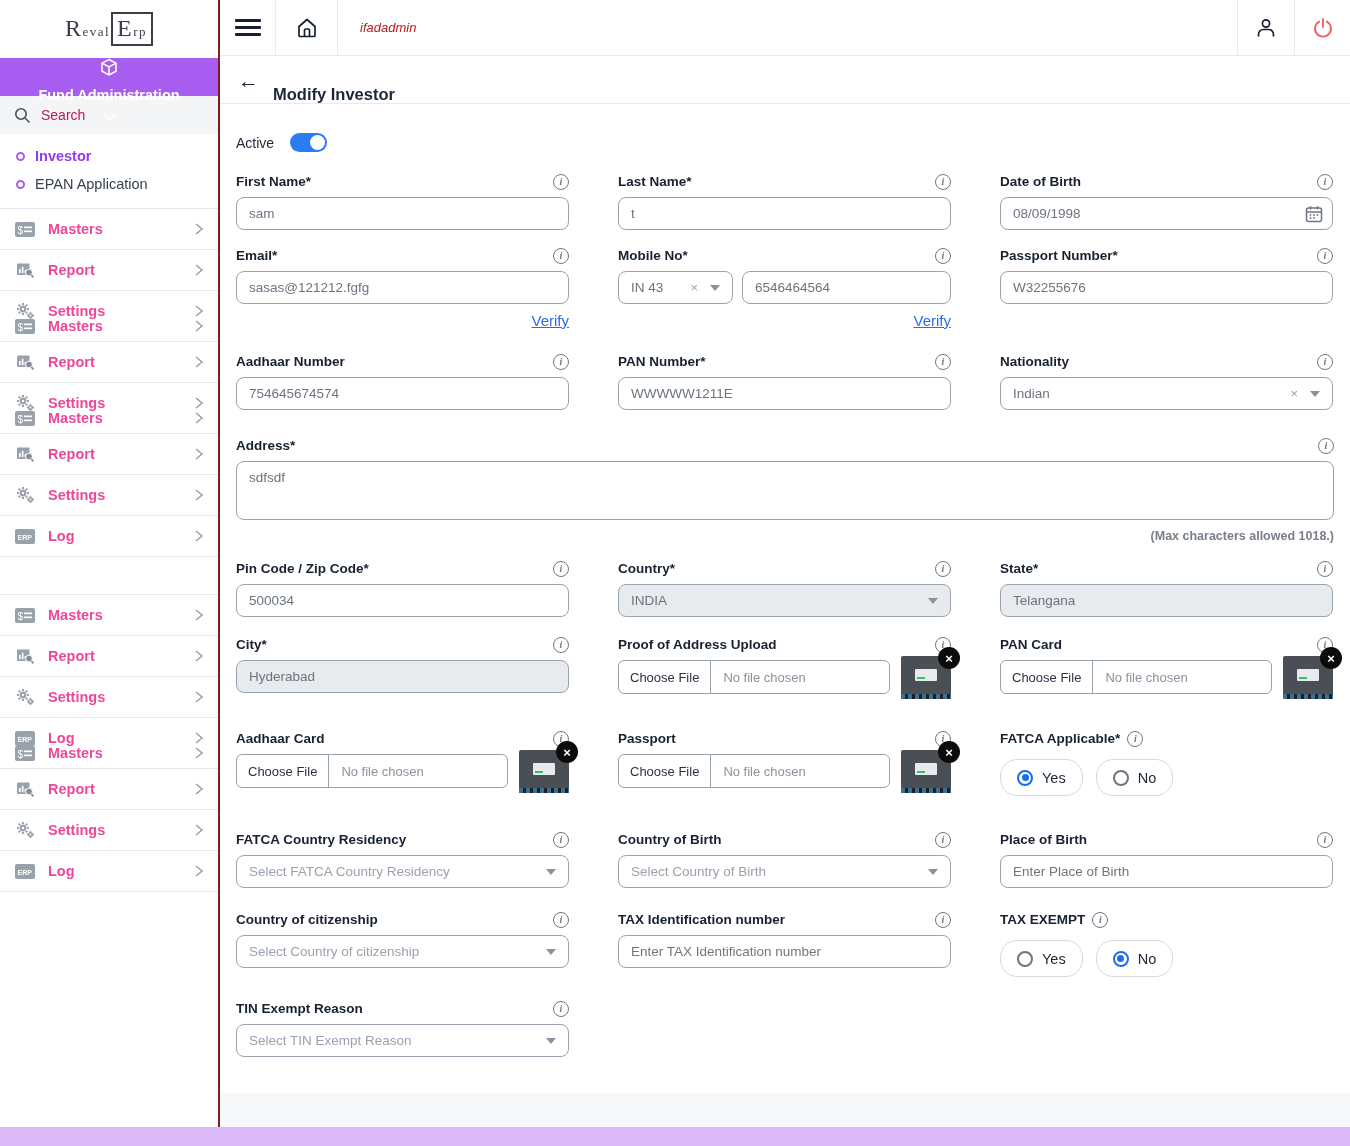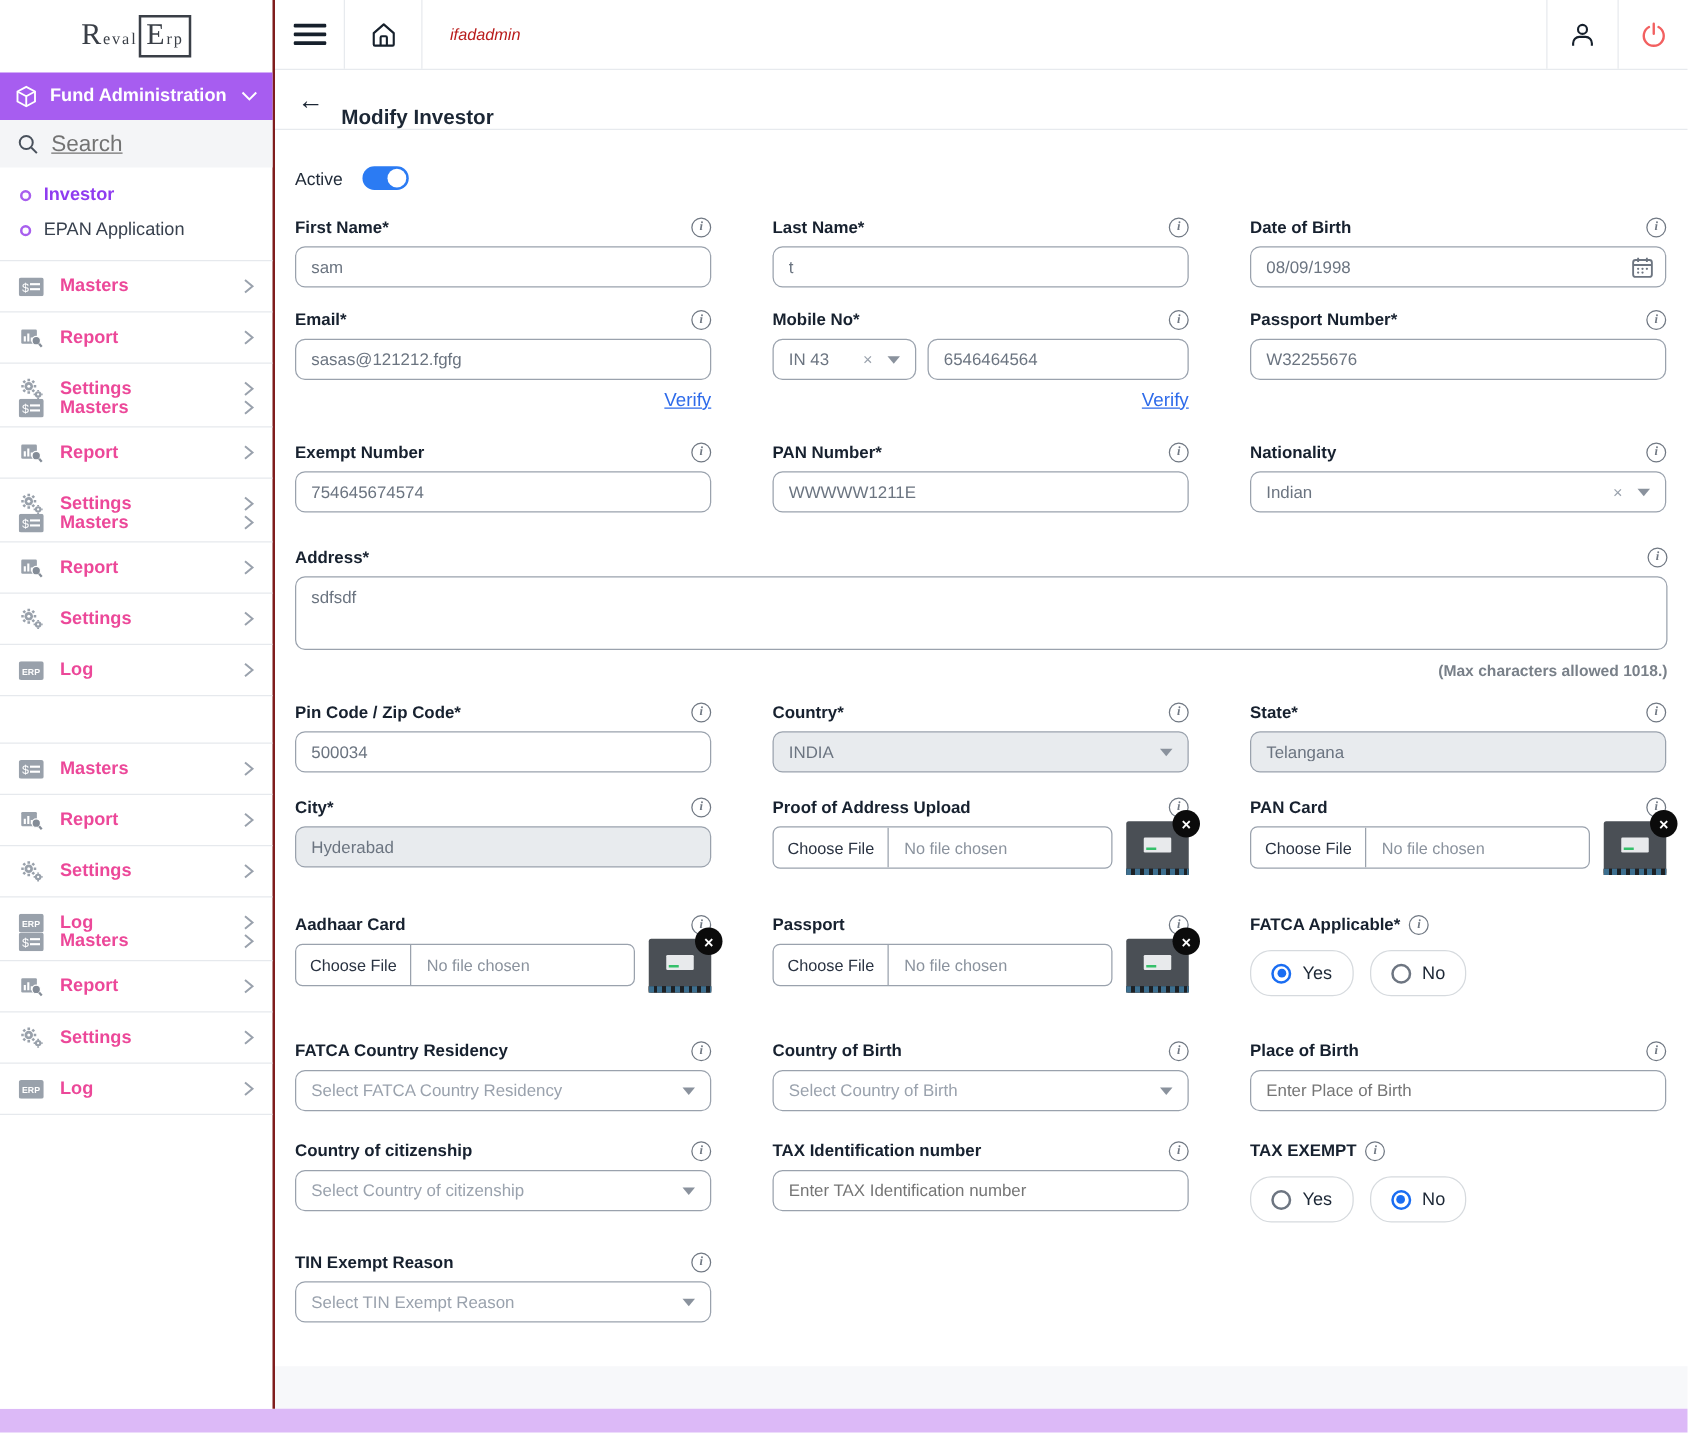--- a/index.html
+++ b/index.html
@@ -9,25 +9,25 @@
   
   .sidebar { position:absolute; left:0; top:0; width:220px; height:1127px;
     background:#fff; border-right:2px solid #7f1d1d; z-index:2; }
   .logo-wrap { height:58px; display:flex; align-items:center; justify-content:center; }
   .logo { font-family:"Liberation Serif", serif; color:#3a3f47; font-size:13px;
     letter-spacing:1.5px; display:flex; align-items:baseline; }
   .logo .lword { display:inline-block; }
   .logo .lword::first-letter { font-size:24px; }
   .logo .lbox { display:inline-block; border:2px solid #3a3f47; padding:1px 4px 2px 4px; margin-left:1px; }
   .module-head { height:38px; background:#a75df0; color:#fff; display:flex;
-    align-items:center; padding:0 12px; gap:10px; }
+    align-items:center; padding:0 12px; gap:10px;flex-direction:column; }
   .module-head .mh-label { font-size:14.5px; font-weight:700; flex:1; }
   .search-row { height:38px; background:#f4f5f7; display:flex; align-items:center;
     padding:0 14px; gap:10px; }
-  .search-row .s-ph { color:#737373; font-size:18px;text-decoration:underline; }
+  .search-row .s-ph { color:#be185d; font-size:14px; }
   .side-links { padding:8px 0 10px 0; }
   .side-link { display:flex; align-items:center; gap:10px; padding:6px 16px; font-size:14.5px; cursor:pointer; }
   .bullet { width:9px; height:9px; border:2px solid #a85fee; border-radius:50%; flex:none; }
   .side-link.active .sl-label { color:#8f3cf0; font-weight:700; }
   .side-link .sl-label { color:#38414e; }
   .menu-cell { border-top:1px solid #e6e9ed; }
   .menu-item { display:flex; align-items:center; gap:12px; height:40px; padding:0 14px; cursor:pointer; }
   .menu-cell .menu-item + .menu-item { height:20px; margin-top:-10px; padding-bottom:10px; }
   .mi-icon { width:22px; display:flex; justify-content:center; flex:none; }
   .mi-label { flex:1; font-size:14.5px; font-weight:700; color:#ec4899; }
@@ -700,21 +700,21 @@
           <span>Passport Number*</span>
           <span class="info">i</span>
         </div>
       <input class="fin" value="W32255676" style="">
     </div>
   </div>
 
   <div class="frow mb28">
     <div class="field">
       <div class="flabel">
-          <span>Exempt Number</span>
+          <span>Aadhaar Number</span>
           <span class="info">i</span>
         </div>
       <input class="fin" value="754645674574" style="">
     </div>
     <div class="field">
       <div class="flabel">
           <span>PAN Number*</span>
           <span class="info">i</span>
         </div>
       <input class="fin" value="WWWWW1211E" style="">

